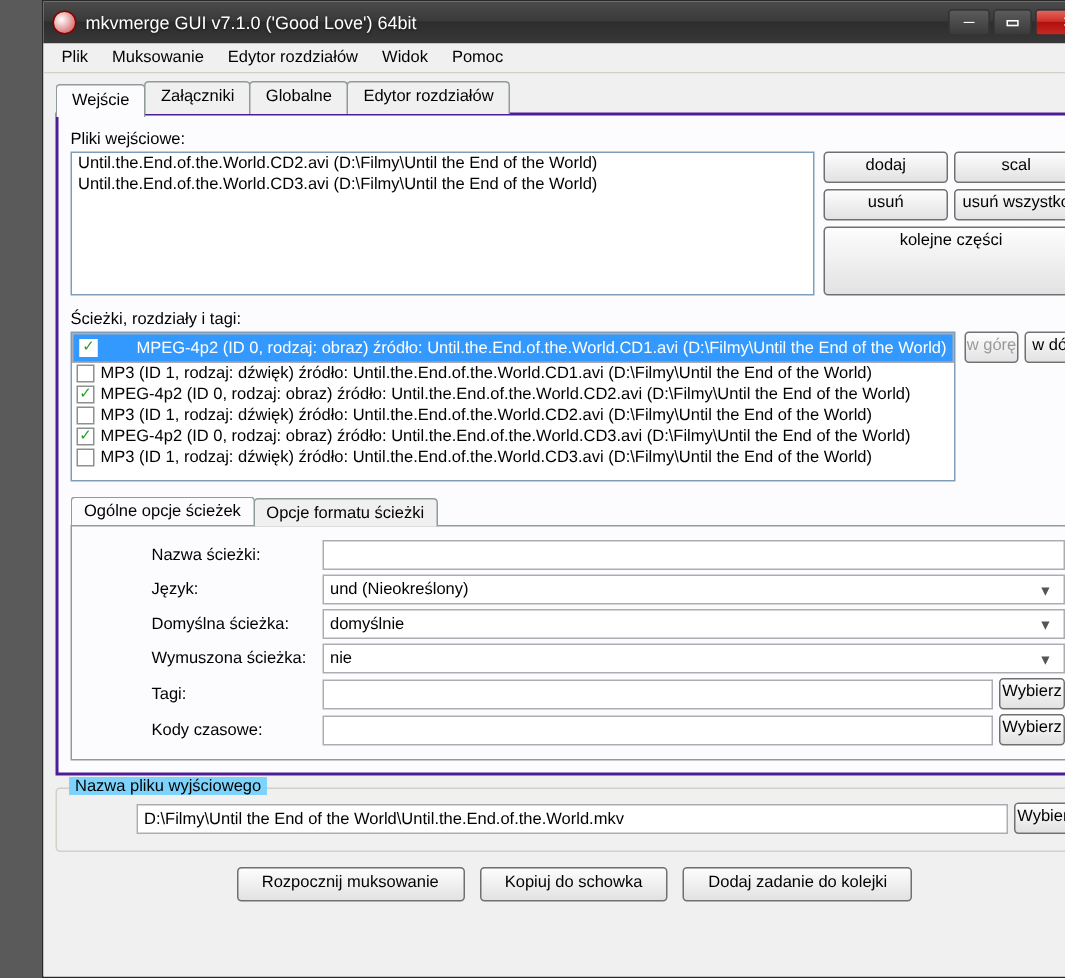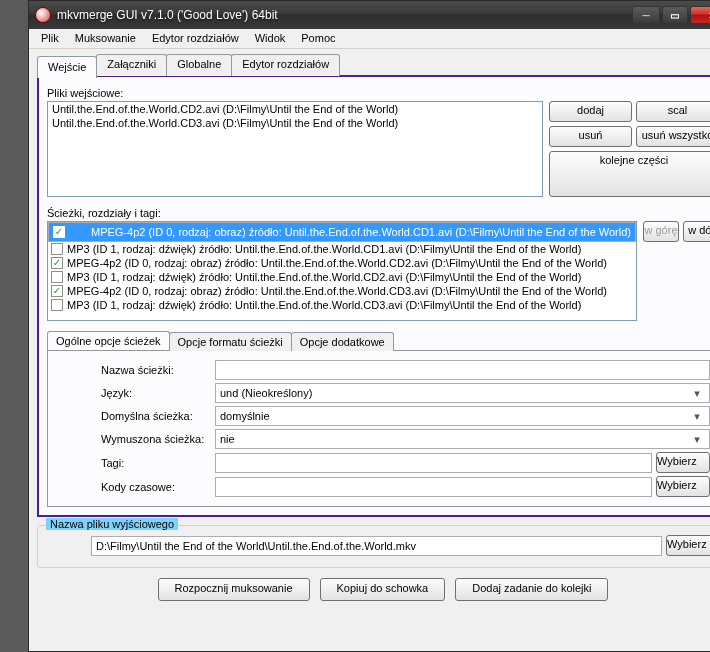--- a/index.html
+++ b/index.html
@@ -50,21 +50,21 @@
 .subtabs { display: flex; margin-top: 10px; }
 .subtab { padding: 3px 8px; border: 1px solid #919b9c; border-bottom: none; background: #f0f0f0; margin-right: -1px; border-radius: 3px 3px 0 0; cursor: default; position: relative; top: 1px; }
 .subtab.active { background: #fcfcfe; z-index: 2; top: 0; }
 .subpanel { border: 1px solid #919b9c; background: #fcfcfe; padding: 6px 8px; }
 
 .frow { display: flex; align-items: center; margin: 3px 0; gap: 4px; padding-left: 45px; }
 .flabel { width: 110px; }
 .txt { flex: 1; height: 20px; border: 1px solid #abadb3; background: #fff; padding: 2px 4px; }
 .sel { flex: 1; height: 20px; border: 1px solid #abadb3; background: #fff; padding: 1px 4px; display: flex; align-items: center; justify-content: space-between; }
 .sel .arrow { width: 16px; text-align: center; color: #555; }
-.sbtn { width: 54px; height: 21px; border: 1px solid #707070; border-radius: 3px; background: linear-gradient(to bottom,#fdfdfd,#e2e2e2); padding-top: 2px; cursor: default; }
+.sbtn { width: 44px; height: 21px; border: 1px solid #707070; border-radius: 3px; background: linear-gradient(to bottom,#fdfdfd,#e2e2e2); text-align: center; padding-top: 2px; cursor: default; }
 
 .outgroup { border: 1px solid #d4d0c8; border-radius: 3px; margin-top: 8px; padding: 6px 8px 8px 8px; position: relative; }
 .outgroup .glabel { position: absolute; top: -8px; left: 8px; background: #7dd3fc; padding: 0 4px; }
 
 .bottombar { display: flex; justify-content: center; gap: 10px; margin-top: 10px; }
 .bbtn { height: 23px; padding: 3px 16px 0 16px; border: 1px solid #707070; border-radius: 3px; background: linear-gradient(to bottom,#fdfdfd,#e2e2e2); cursor: default; }
 </style>
 </head>
 <body>
 
@@ -154,21 +154,20 @@
         </div>
         <div class="rbtns2">
           <div class="btn wide dis">w górę</div>
           <div class="btn wide">w dół</div>
         </div>
       </div>
 
       <div class="subtabs">
         <div class="subtab active">Ogólne opcje ścieżek</div>
         <div class="subtab">Opcje formatu ścieżki</div>
-        <div class="subtab">Opcje dodatkowe</div>
       </div>
       <div class="subpanel">
         <div class="frow">
           <div class="flabel">Nazwa ścieżki:</div>
           <input class="txt" value="" style="">
         </div>
         <div class="frow">
           <div class="flabel">Język:</div>
           <div class="sel">
               <span>und (Nieokreślony)</span>

